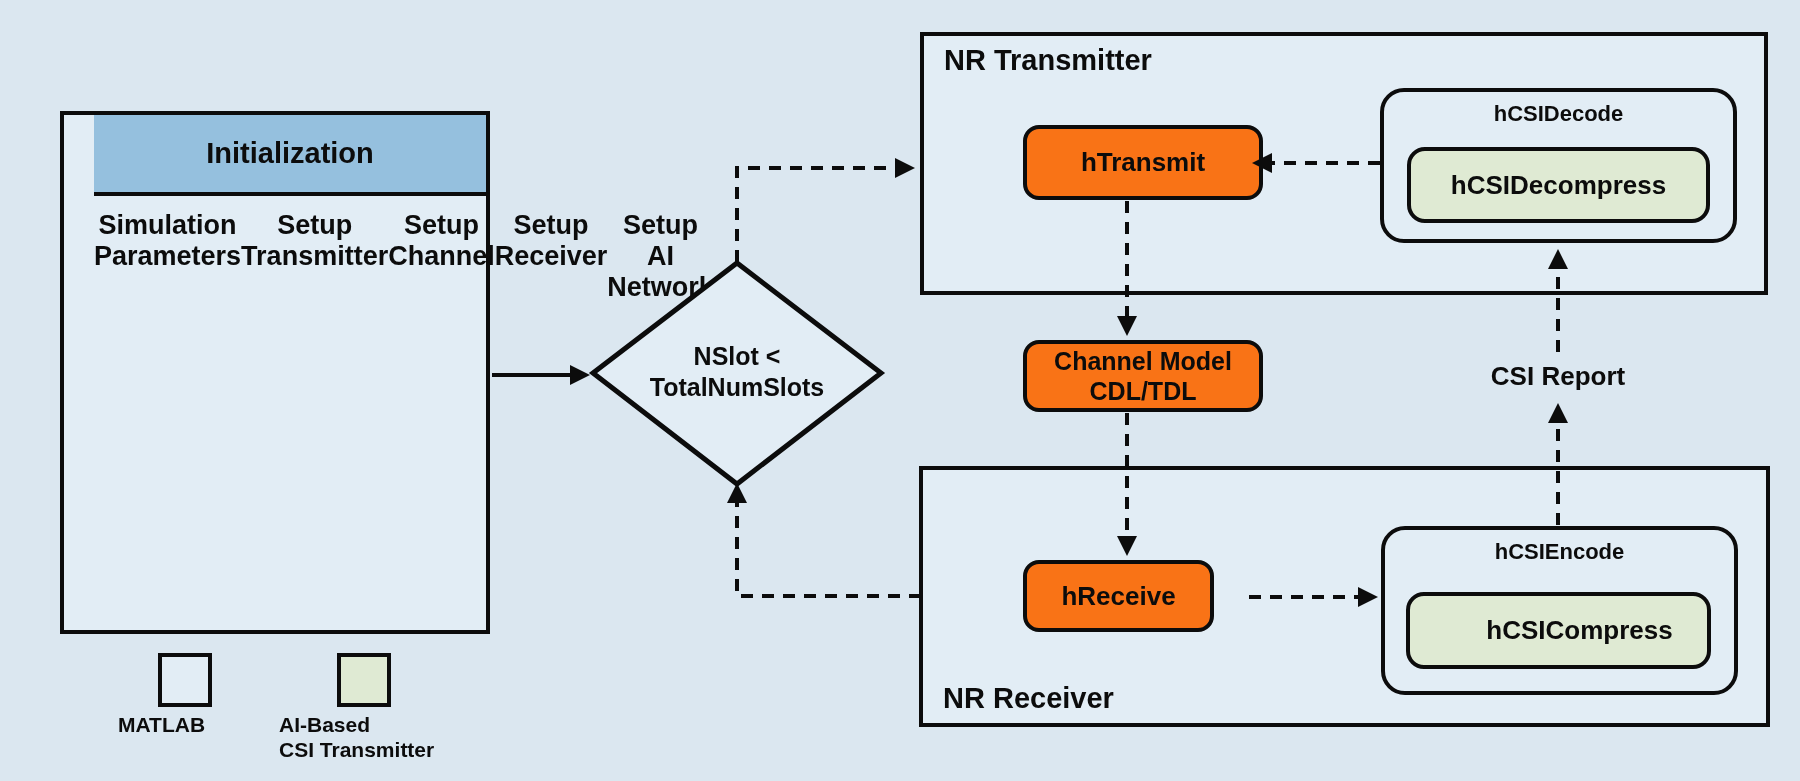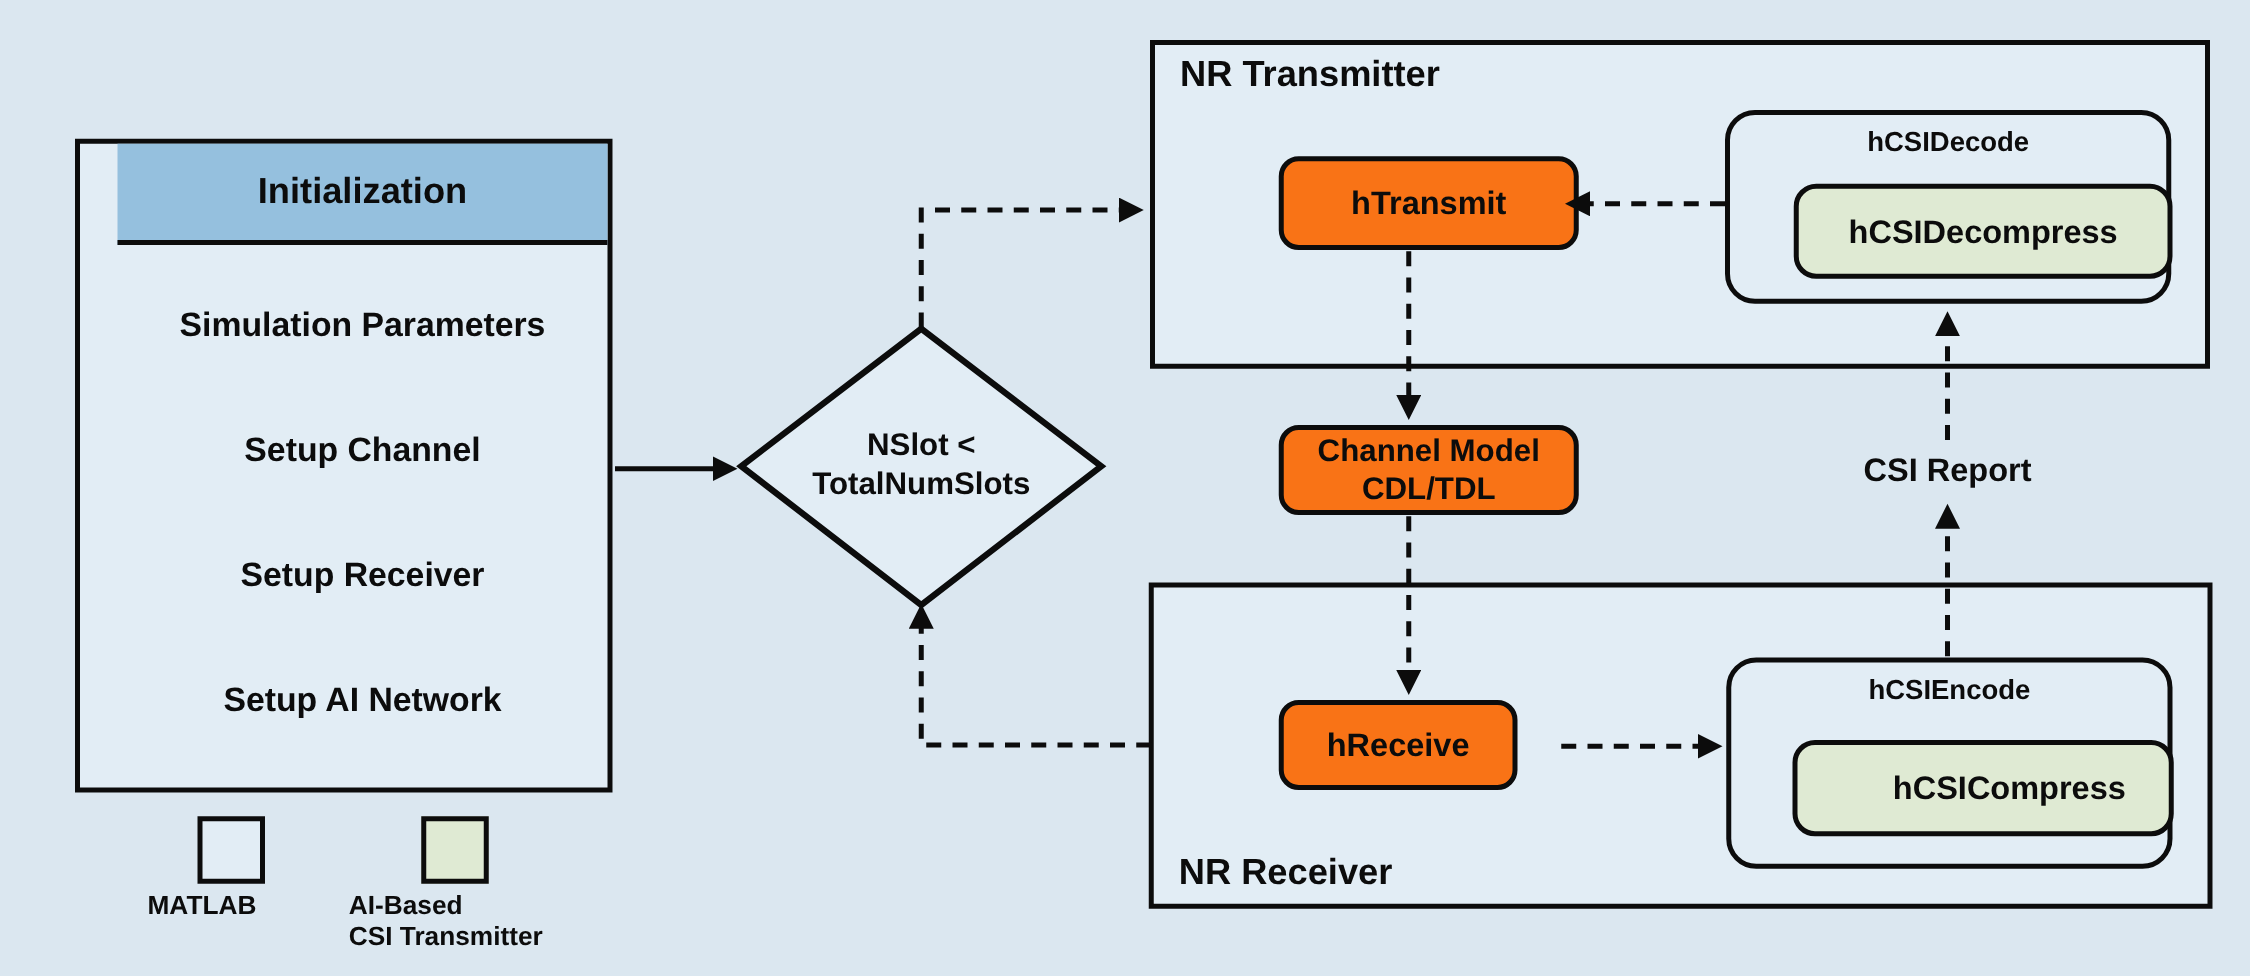--- a/index.html
+++ b/index.html
@@ -10,21 +10,21 @@
   }
   .abs { position:absolute; box-sizing:border-box; }
 
   
   .init-box { left:60px; top:111px; width:430px; height:523px;
     background:#e2edf5; border:4px solid #0c0c0c; z-index:1;
     display:flex; flex-direction:column;padding-left:30px; }
   .init-header { height:77px; flex:0 0 77px; background:#95c0de;
     border-bottom:4px solid #0c0c0c;
     display:flex; align-items:center; justify-content:center; font-size:29px; }
-  .init-items { flex:1; display:flex; flex-direction:column;
+  .init-items { flex:1; display:flex; flex-direction:row;
     justify-content:space-around; padding:14px 0 20px;
     font-size:27px; text-align:center; }
 
   
   .swatch { width:54px; height:54px; border:4px solid #0c0c0c; z-index:1; }
   .swatch.matlab { left:158px; top:653px; background:#e2edf5; }
   .swatch.ai { left:337px; top:653px; background:#dfead3; }
   .legend-label { font-size:21px; text-align:left; line-height:25px; z-index:1; }
 
   
@@ -40,21 +40,21 @@
   .htransmit { left:1007px; top:125px; width:240px; height:75px; }
   .hreceive  { left:1007px; top:560px; width:191px; height:72px; }
   .channel   { left:1007px; top:340px; width:240px; height:72px;
     flex-direction:column; font-size:25px; line-height:30px; }
 
   .group-box { background:#e2edf5; border:4px solid #0c0c0c; border-radius:24px; z-index:1; }
   .hcsidecode { left:1380px; top:88px;  width:357px; height:155px; }
   .hcsiencode { left:1381px; top:526px; width:357px; height:169px; }
   .group-title { left:0; right:0; top:9px; text-align:center; font-size:22px; }
   .green-box { background:#dfead3; border:4px solid #0c0c0c; border-radius:18px;
-    display:flex; align-items:center; justify-content:center; font-size:26px; z-index:1;margin-left:28px; }
+    display:flex; align-items:center; justify-content:center; font-size:26px; z-index:1; }
   .hcsidecompress { left:1407px; top:147px; width:303px; height:76px; }
   .hcsicompress   { left:1406px; top:592px; width:305px; height:77px;padding-left:42px; }
 
   
   .diamond-text { left:617px; top:341px; width:240px; text-align:center;
     font-size:25px; line-height:31px; z-index:3; }
   .csi-report { left:1458px; top:361px; width:200px; text-align:center;
     font-size:26px; z-index:1; }
 
   
@@ -66,20 +66,21 @@
 <body>
 
 <div class="canvas">
 
   <div class="abs init-box">
     <div class="init-header">
       <span>Initialization</span>
     </div>
     <div class="init-items">
       <div>Simulation Parameters</div>
+      <div>Setup Transmitter</div>
       <div>Setup Channel</div>
       <div>Setup Receiver</div>
       <div>Setup AI Network</div>
     </div>
   </div>
 
   <div class="abs swatch matlab"></div>
   <div class="abs legend-label" style="left:118px; top:712px; width:134px;">MATLAB</div>
   <div class="abs swatch ai"></div>
   <div class="abs legend-label" style="left:279px; top:712px; width:170px;">

